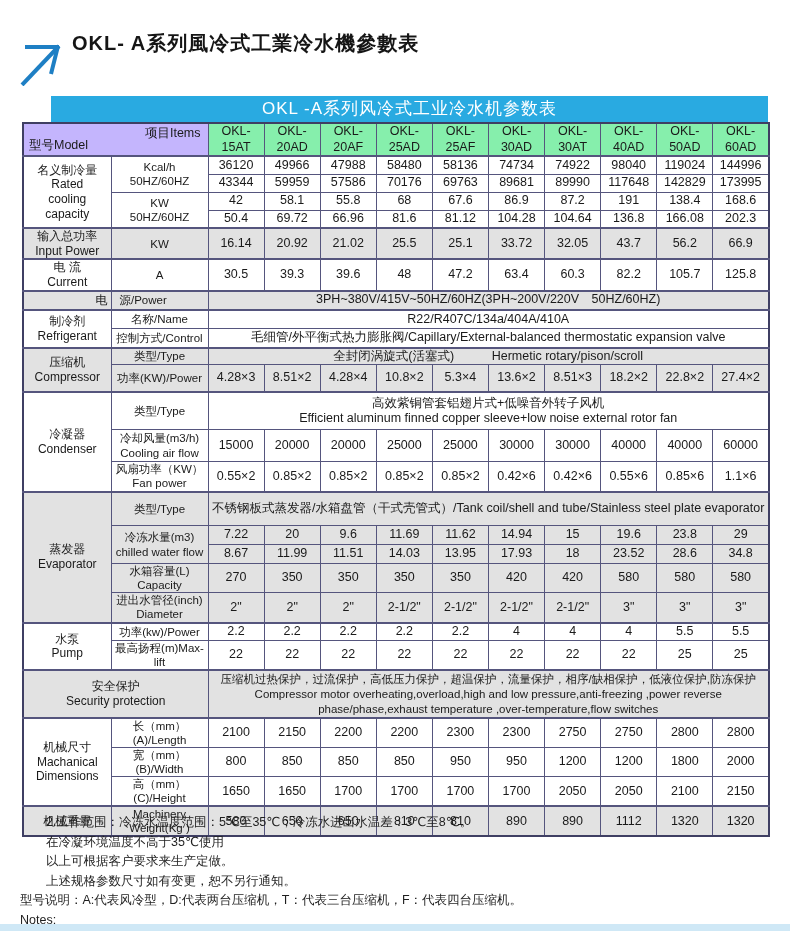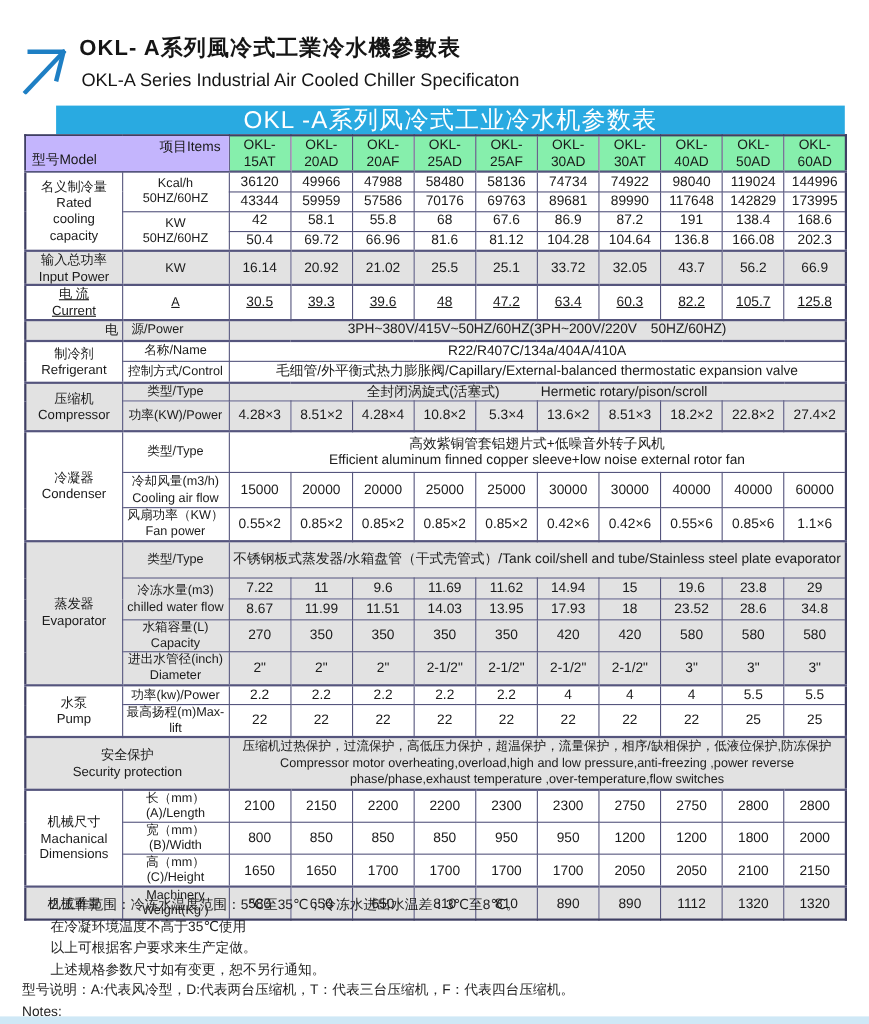--- a/index.html
+++ b/index.html
@@ -4,21 +4,21 @@
 <style>
   html,body{margin:0;padding:0;background:#ffffff;}
   .page{position:relative;width:790px;height:931px;background:#fff;overflow:hidden;
         font-family:"Liberation Sans","DejaVu Sans",sans-serif;color:#1a1a1a;}
   
   .brand{position:absolute;left:14px;top:34px;width:52px;height:52px;}
   .title-cn{position:absolute;left:72px;top:30px;font-size:20px;font-weight:bold;color:#151515;letter-spacing:1px;white-space:nowrap;}
   .title-en{position:absolute;left:74px;top:64px;font-size:16.5px;color:#151515;white-space:nowrap;}
   
   .tablewrap{position:absolute;left:22px;top:96px;width:746px;}
-  .cap{height:26px;line-height:26px;background:#29aae1;color:#ffffff;font-size:22px;text-align:center;letter-spacing:1px;margin-left:29px;}
+  .cap{height:26px;line-height:26px;background:#29aae1;color:#ffffff;font-size:17px;text-align:center;letter-spacing:1px;margin-left:29px;}
   table{border-collapse:collapse;table-layout:fixed;width:746px;border:2px solid #3f3f63;}
   td{border:1px solid #55557d;text-align:center;vertical-align:middle;padding:0 1px;
      font-size:12.5px;line-height:1.22;overflow:hidden;color:#1a1a1a;background:#ffffff;}
   tr.shade td{background:#e2e2e2;}
   tr.sec td{border-top-width:2px;}
   tr.hdr td{border-bottom-width:2px;background:#86efac;}
   .sec-cell{font-size:12px;}
   .item-cell{font-size:11.5px;}
   .val-cell{font-size:12.5px;}
   .span-cell{font-size:12.5px;}
@@ -41,21 +41,20 @@
 
 <div class="page">
 
   <svg class="brand" viewBox="0 0 52 52">
     <line x1="11" y1="13" x2="45" y2="13" stroke="#1e7fc4" stroke-width="4"></line>
     <line x1="8" y1="51" x2="45" y2="12" stroke="#1e7fc4" stroke-width="4"></line>
     <line x1="44" y1="12" x2="37" y2="40" stroke="#1e7fc4" stroke-width="4"></line>
   </svg>
 
   <div class="title-cn">OKL- A系列風冷式工業冷水機參數表</div>
-  <div class="title-en">OKL-A Series Industrial Air Cooled Chiller Specificaton</div>
 
   <div class="tablewrap">
     <div class="cap">OKL -A系列风冷式工业冷水机参数表</div>
     <table>
       <colgroup>
         <col style="width:88px">
           <col style="width:97px">
         <col style="width:56.1px">
           <col style="width:56.1px">
           <col style="width:56.1px">
@@ -142,21 +141,21 @@
             <td class="val-cell">20.92</td>
             <td class="val-cell">21.02</td>
             <td class="val-cell">25.5</td>
             <td class="val-cell">25.1</td>
             <td class="val-cell">33.72</td>
             <td class="val-cell">32.05</td>
             <td class="val-cell">43.7</td>
             <td class="val-cell">56.2</td>
             <td class="val-cell">66.9</td>
           </tr>
-          <tr class="sec" style="height: 28px; text-decoration: underline;">
+          <tr class="sec" style="height: 28px;">
             <td class="sec-cell" rowspan="1">电 流<br>Current</td>
             <td class="item-cell" rowspan="1">A</td>
             <td class="val-cell">30.5</td>
             <td class="val-cell">39.3</td>
             <td class="val-cell">39.6</td>
             <td class="val-cell">48</td>
             <td class="val-cell">47.2</td>
             <td class="val-cell">63.4</td>
             <td class="val-cell">60.3</td>
             <td class="val-cell">82.2</td>
@@ -227,21 +226,21 @@
             <td class="val-cell">1.1×6</td>
           </tr>
           <tr class="shade sec" style="height: 34px;">
             <td class="sec-cell" rowspan="5">蒸发器<br>Evaporator</td>
             <td class="item-cell" rowspan="1">类型/Type</td>
             <td class="span-cell" colspan="10">不锈钢板式蒸发器/水箱盘管（干式壳管式）/Tank coil/shell and tube/Stainless steel plate evaporator</td>
           </tr>
           <tr class="shade" style="height: 19px;">
             <td class="item-cell" rowspan="2">冷冻水量(m3)<br>chilled water flow</td>
             <td class="val-cell">7.22</td>
-            <td class="val-cell">11</td>
+            <td class="val-cell">20</td>
             <td class="val-cell">9.6</td>
             <td class="val-cell">11.69</td>
             <td class="val-cell">11.62</td>
             <td class="val-cell">14.94</td>
             <td class="val-cell">15</td>
             <td class="val-cell">19.6</td>
             <td class="val-cell">23.8</td>
             <td class="val-cell">29</td>
           </tr>
           <tr class="shade" style="height: 19px;">

